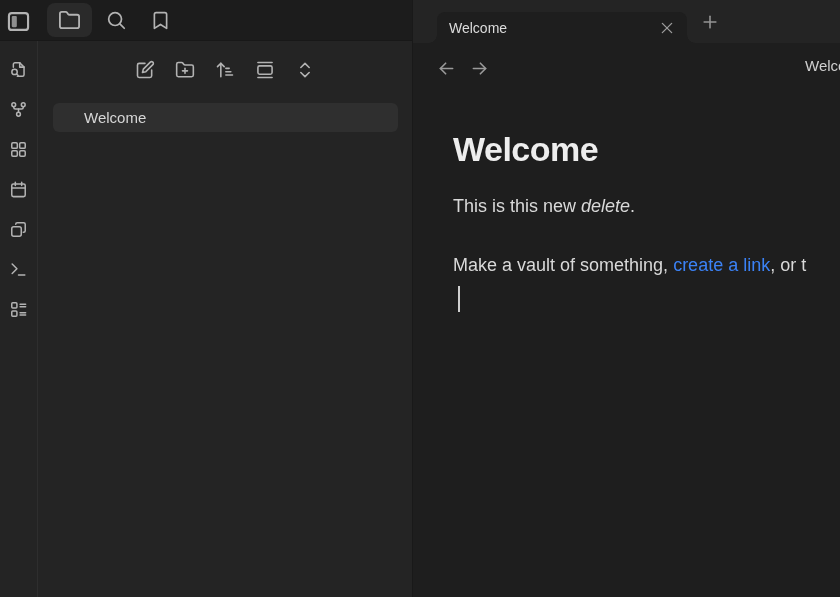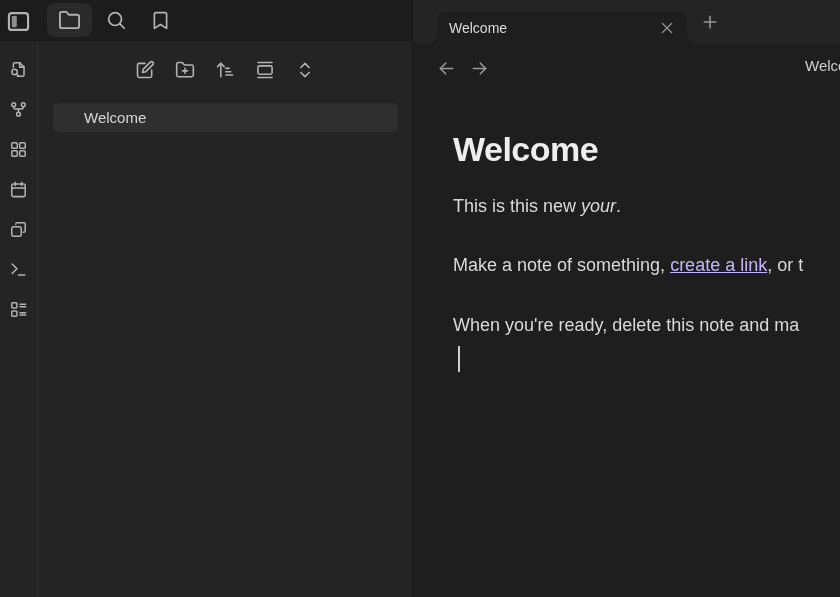--- a/index.html
+++ b/index.html
@@ -79,21 +79,21 @@
   .editor-content { position: relative; padding-left: 40px; }
   .note-heading {
     margin-top: 41px; font-size: 34px; line-height: 41px; font-weight: 700;
     color: #eeeeee; white-space: nowrap; letter-spacing: -0.5px;
   }
   .note-p { font-size: 18px; line-height: 26px; color: #d9d9d9; white-space: nowrap; }
   .p1 { margin-top: 23px; }
   .p2 { margin-top: 33px; }
   .p3 { margin-top: 34px; }
   .note-p em { font-style: italic; }
-  .internal-link { color: #c4b5fd; text-decoration: underline; cursor: pointer; }
+  .internal-link { color: #3b82f6; cursor: pointer; }
   .caret { margin-top: 8px; margin-left: 5px; width: 2px; height: 26px; background: #cfcfcf; }
 </style>
 </head>
 <body>
 
 <div class="topbar-left">
   <div class="icon-btn sidebar-toggle">
     <svg width="27" height="27" viewBox="0 0 24 24">
       <rect x="3.5" y="4.5" width="17" height="15" rx="2.5"></rect>
       <rect x="6" y="7" width="4.5" height="10" rx="1" fill="#8f8f8f" stroke="none"></rect>
@@ -252,19 +252,18 @@
       <svg width="21" height="21" viewBox="0 0 24 24" style="stroke:#9a9a9a">
         <path d="M5 12h14"></path>
           <path d="m13 6 6 6-6 6"></path>
       </svg>
     </div>
     <div class="breadcrumb">Welcome</div>
   </div>
 
   <div class="editor-content">
     <h1 class="note-heading">Welcome</h1>
-    <p class="note-p p1"><span>This is this new </span><em>your</em><span>.</span></p>
-    <p class="note-p p2"><span>Make a note of something, </span><a class="internal-link">create a link</a><span>, or t</span></p>
-    <p class="note-p p3">When you're ready, delete this note and ma</p>
+    <p class="note-p p1"><span>This is this new </span><em>delete</em><span>.</span></p>
+    <p class="note-p p2"><span>Make a vault of something, </span><a class="internal-link">create a link</a><span>, or t</span></p>
     <div class="caret"></div>
   </div>
 
 </div>
 
 </body></html>

